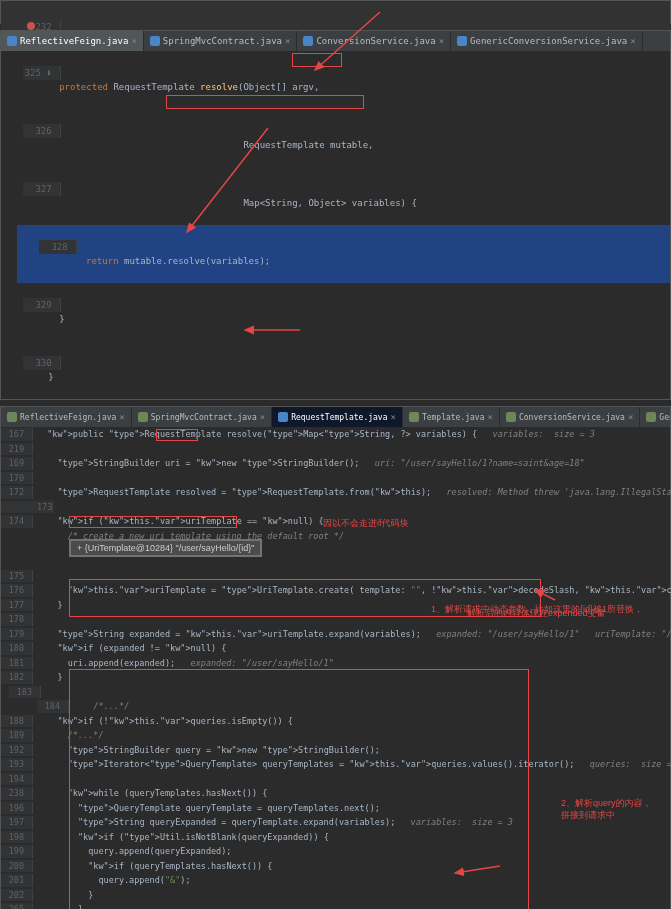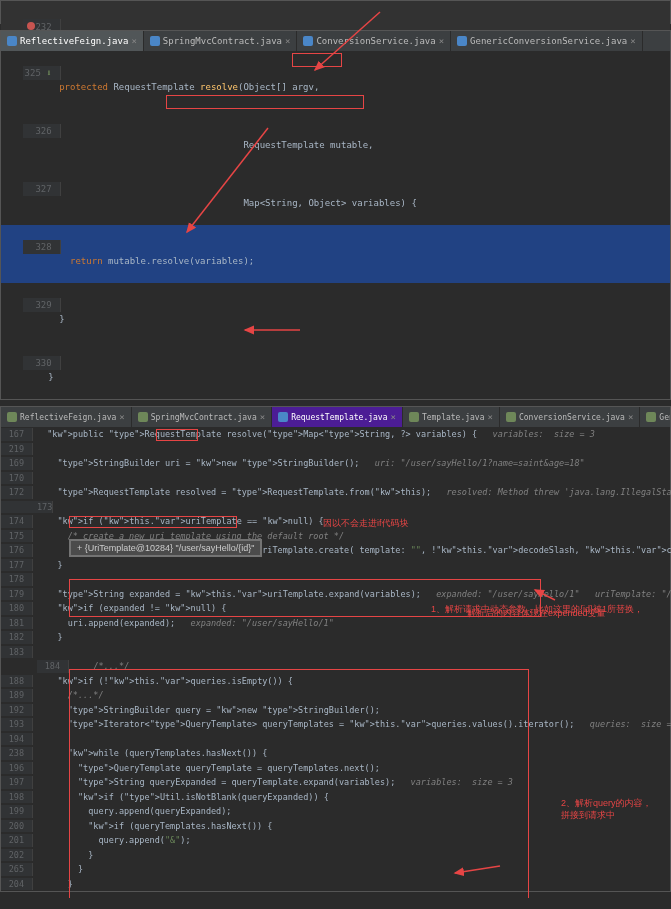--- a/index.html
+++ b/index.html
@@ -38,26 +38,26 @@
 }
 .tab { 
   padding: 3px 6px; 
   color: #bbb; 
   border-right: 1px solid #2b2b2b;
   display: flex;
   align-items: center;
   gap: 3px;
 }
 .tab.active { background: #515658; color: #fff; }
-.tab.active-red { background: #4c1d95; }
+.tab.active-red { background: #0f172a; }
 .tab-icon { display: inline-block; width: 10px; height: 10px; background: #4a86c7; border-radius: 2px; }
 .tab-icon.green { background: #6e8759; }
 .tab-close { color: #888; font-size: 9px; }
 .hl-line { background: #323232; }
-.sel-line { background: #214283; }
+.sel-line { background: #214283; margin-left: 16px; }
 .red-box { border: 1.5px solid #e64545; position: absolute; pointer-events: none; z-index: 10; }
 .red-text { color: #e64545; font-size: 9px; position: absolute; font-family: sans-serif; z-index: 11; }
 .tooltip {
   position: absolute;
   background: #4b4b4b;
   border: 2px solid #737373;
   color: #ccc;
   padding: 2px 6px;
   font-size: 9px;
   z-index: 12;
@@ -161,29 +161,29 @@
       </div>
     </div>
   <div id="panel3-code">
       <div class="code-line" style="font-size: 8.5px; line-height: 12.5px;"><span class="gutter" style="width:32px;"><span>167</span></span><span class="code-area">  <span class="&lt;span">"kw"</span>&gt;public</span> <span class="&lt;span">"type"</span>&gt;RequestTemplate resolve(<span class="&lt;span">"type"</span>&gt;Map&lt;<span class="&lt;span">"type"</span>&gt;String, ?&gt; variables) {<span class="comment">   variables:  size = 3</span></div>
       <div class="code-line" style="font-size: 8.5px; line-height: 12.5px;"><span class="gutter" style="width:32px;"><span>219</span></span><span class="code-area"></span></div>
       <div class="code-line" style="font-size: 8.5px; line-height: 12.5px;"><span class="gutter" style="width:32px;"><span>169</span></span><span class="code-area">    <span class="&lt;span">"type"</span>&gt;StringBuilder</span> uri = <span class="&lt;span">"kw"</span>&gt;new <span class="&lt;span">"type"</span>&gt;StringBuilder();<span class="comment">   uri: "/user/sayHello/1?name=saint&amp;age=18"</span></div>
       <div class="code-line" style="font-size: 8.5px; line-height: 12.5px;"><span class="gutter" style="width:32px;"><span>170</span></span><span class="code-area"></span></div>
       <div class="code-line" style="font-size: 8.5px; line-height: 12.5px;"><span class="gutter" style="width:32px;"><span>172</span></span><span class="code-area">    <span class="&lt;span">"type"</span>&gt;RequestTemplate</span> resolved = <span class="&lt;span">"type"</span>&gt;RequestTemplate.from(<span class="&lt;span">"kw"</span>&gt;this);<span class="comment">   resolved: Method threw 'java.lang.IllegalStateException' exception. C</span></div>
       <div class="code-line" style="font-size: 8.5px; line-height: 12.5px;"><span class="gutter" style="width:52px;padding-left:36px;"><span>173</span></span><span class="code-area"></span></div>
       <div class="code-line" style="font-size: 8.5px; line-height: 12.5px;"><span class="gutter" style="width:32px;"><span>174</span></span><span class="code-area">    <span class="&lt;span">"kw"</span>&gt;if</span> (<span class="&lt;span">"kw"</span>&gt;this.<span class="&lt;span">"var"</span>&gt;uriTemplate == <span class="&lt;span">"kw"</span>&gt;null) {</div>
-      <div class="code-line" style="font-size: 8.5px; line-height: 12.5px;"><span class="gutter" style="width:32px;"><span>175</span></span><span class="code-area"><span class="comment">      /* create a new uri template using the default root */</span></span></div>
+      <div class="code-line" style="font-size: 8.5px; line-height: 12.5px;"><span class="gutter" style="width:32px;margin-top:40px;"><span>175</span></span><span class="code-area"><span class="comment">      /* create a new uri template using the default root */</span></span></div>
       <div class="code-line" style="font-size: 8.5px; line-height: 12.5px;"><span class="gutter" style="width:32px;"><span>176</span></span><span class="code-area">      <span class="&lt;span">"kw"</span>&gt;this</span>.<span class="&lt;span">"var"</span>&gt;uriTemplate = <span class="&lt;span">"type"</span>&gt;UriTemplate.create( template: <span class="str">""</span>, !<span class="&lt;span">"kw"</span>&gt;this.<span class="&lt;span">"var"</span>&gt;decodeSlash, <span class="&lt;span">"kw"</span>&gt;this.<span class="&lt;span">"var"</span>&gt;charset);</div>
       <div class="code-line" style="font-size: 8.5px; line-height: 12.5px;"><span class="gutter" style="width:32px;"><span>177</span></span><span class="code-area">    }</span></div>
       <div class="code-line" style="font-size: 8.5px; line-height: 12.5px;"><span class="gutter" style="width:32px;"><span>178</span></span><span class="code-area"></span></div>
       <div class="code-line" style="font-size: 8.5px; line-height: 12.5px;"><span class="gutter" style="width:32px;"><span>179</span></span><span class="code-area">    <span class="&lt;span">"type"</span>&gt;String</span> expanded = <span class="&lt;span">"kw"</span>&gt;this.<span class="&lt;span">"var"</span>&gt;uriTemplate.expand(variables);<span class="comment">   expanded: "/user/sayHello/1"   uriTemplate: "/user/sayHello/{id}"</span></div>
       <div class="code-line" style="font-size: 8.5px; line-height: 12.5px;"><span class="gutter" style="width:32px;"><span>180</span></span><span class="code-area">    <span class="&lt;span">"kw"</span>&gt;if</span> (expanded != <span class="&lt;span">"kw"</span>&gt;null) {</div>
       <div class="code-line" style="font-size: 8.5px; line-height: 12.5px;"><span class="gutter" style="width:32px;"><span>181</span></span><span class="code-area">      uri.append(expanded);<span class="comment">   expanded: "/user/sayHello/1"</span></span></div>
       <div class="code-line" style="font-size: 8.5px; line-height: 12.5px;"><span class="gutter" style="width:32px;"><span>182</span></span><span class="code-area">    }</span></div>
-      <div class="code-line" style="font-size: 8.5px; line-height: 12.5px;"><span class="gutter" style="width:32px;"><span>183</span></span><span class="code-area"></span></div>
+      <div class="code-line" style="font-size: 8.5px; line-height: 12.5px; padding-left: 8px;"><span class="gutter" style="width:32px;"><span>183</span></span><span class="code-area"></span></div>
       <div class="code-line" style="font-size: 8.5px; line-height: 12.5px; margin-left: 36px;"><span class="gutter" style="width:32px;"><span>184</span></span><span class="code-area"><span class="comment">    /*...*/</span></span></div>
       <div class="code-line" style="font-size: 8.5px; line-height: 12.5px;"><span class="gutter" style="width:32px;"><span>188</span></span><span class="code-area">    <span class="&lt;span">"kw"</span>&gt;if</span> (!<span class="&lt;span">"kw"</span>&gt;this.<span class="&lt;span">"var"</span>&gt;queries.isEmpty()) {</div>
       <div class="code-line" style="font-size: 8.5px; line-height: 12.5px;"><span class="gutter" style="width:32px;"><span>189</span></span><span class="code-area"><span class="comment">      /*...*/</span></span></div>
       <div class="code-line" style="font-size: 8.5px; line-height: 12.5px;"><span class="gutter" style="width:32px;"><span>192</span></span><span class="code-area">      <span class="&lt;span">"type"</span>&gt;StringBuilder</span> query = <span class="&lt;span">"kw"</span>&gt;new <span class="&lt;span">"type"</span>&gt;StringBuilder();</div>
       <div class="code-line" style="font-size: 8.5px; line-height: 12.5px;"><span class="gutter" style="width:32px;"><span>193</span></span><span class="code-area">      <span class="&lt;span">"type"</span>&gt;Iterator</span>&lt;<span class="&lt;span">"type"</span>&gt;QueryTemplate&gt; queryTemplates = <span class="&lt;span">"kw"</span>&gt;this.<span class="&lt;span">"var"</span>&gt;queries.values().iterator();<span class="comment">   queries:  size = 2</span></div>
       <div class="code-line" style="font-size: 8.5px; line-height: 12.5px;"><span class="gutter" style="width:32px;"><span>194</span></span><span class="code-area"></span></div>
       <div class="code-line" style="font-size: 8.5px; line-height: 12.5px;"><span class="gutter" style="width:32px;"><span>238</span></span><span class="code-area">      <span class="&lt;span">"kw"</span>&gt;while</span> (queryTemplates.hasNext()) {</div>
       <div class="code-line" style="font-size: 8.5px; line-height: 12.5px;"><span class="gutter" style="width:32px;"><span>196</span></span><span class="code-area">        <span class="&lt;span">"type"</span>&gt;QueryTemplate</span> queryTemplate = queryTemplates.next();</div>
       <div class="code-line" style="font-size: 8.5px; line-height: 12.5px;"><span class="gutter" style="width:32px;"><span>197</span></span><span class="code-area">        <span class="&lt;span">"type"</span>&gt;String</span> queryExpanded = queryTemplate.expand(variables);<span class="comment">   variables:  size = 3</span></div>
       <div class="code-line" style="font-size: 8.5px; line-height: 12.5px;"><span class="gutter" style="width:32px;"><span>198</span></span><span class="code-area">        <span class="&lt;span">"kw"</span>&gt;if</span> (<span class="&lt;span">"type"</span>&gt;Util.isNotBlank(queryExpanded)) {</div>

